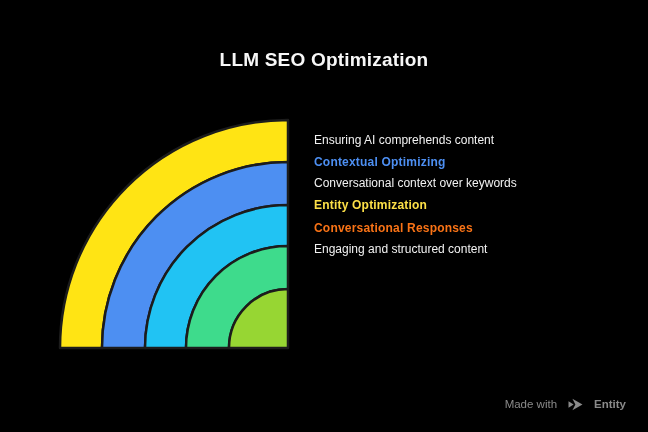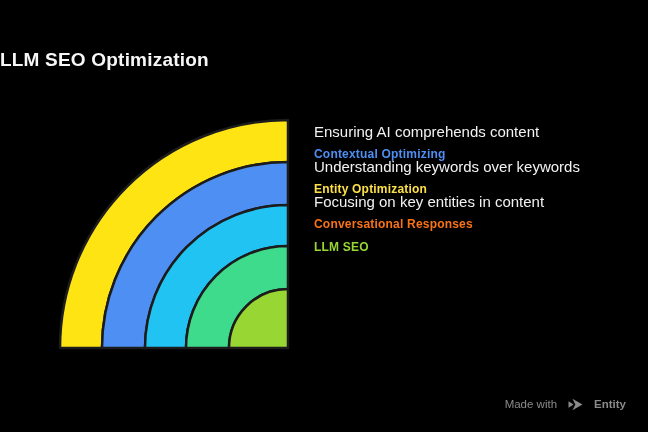--- a/index.html
+++ b/index.html
@@ -6,21 +6,21 @@
   body {
     width: 648px; height: 432px;
     background: #000000;
     position: relative;
     overflow: hidden;
     font-family: "Liberation Sans", sans-serif;
   }
   .page-title {
     position: absolute;
     top: 50px; left: 0; width: 100%;
-    text-align: left;
+    text-align: center;
     color: #f7f7f7;
     font-size: 19px;
     font-weight: bold;
     line-height: 19px;
     letter-spacing: 0.2px;
   }
   .rings-svg {
     position: absolute;
     top: 0; left: 0;
   }
@@ -31,22 +31,22 @@
     width: 300px;
   }
   .legend-item { margin-bottom: 10px; }
   .legend-title {
     font-size: 12px;
     font-weight: bold;
     line-height: 13px;
     letter-spacing: 0.2px;
   }
   .legend-desc {
-    margin-top: 0;
-    font-size: 15px;
+    margin-top: 8px;
+    font-size: 12px;
     line-height: 12px;
     color: #f2f2f2;
   }
   .footer {
     position: absolute;
     right: 22px;
     top: 397px;
     display: flex;
     align-items: center;
     gap: 11px;
@@ -70,31 +70,30 @@
     <path d="M 288 246 A 102 102 0 0 0 186 348 L 229 348 A 59 59 0 0 1 288 289 Z" fill="#3EDB8C" stroke="#1c1c1c" stroke-width="2.5" stroke-linejoin="round"></path>
     <path d="M 288 289 A 59 59 0 0 0 229 348 L 288 348 Z" fill="#97D633" stroke="#1c1c1c" stroke-width="2.5" stroke-linejoin="round"></path>
   </svg>
 
 <div class="legend">
   <div class="legend-item">
     <div class="legend-desc">Ensuring AI comprehends content</div>
   </div>
   <div class="legend-item">
     <div class="legend-title" style="color: rgb(77, 143, 242);">Contextual Optimizing</div>
-    <div class="legend-desc">Understanding keywords over keywords</div>
+    <div class="legend-desc">Conversational context over keywords</div>
   </div>
   <div class="legend-item">
     <div class="legend-title" style="color: #fde047;">Entity Optimization</div>
-    <div class="legend-desc">Focusing on key entities in content</div>
   </div>
   <div class="legend-item">
     <div class="legend-title" style="color: #f97316;">Conversational Responses</div>
+    <div class="legend-desc">Engaging and structured content</div>
   </div>
   <div class="legend-item">
-    <div class="legend-title" style="color: rgb(151, 214, 51);">LLM SEO</div>
   </div>
 </div>
 
 <div class="footer">
   <span>Made with</span>
   <span class="napkin-icon">
     <svg width="15" height="13" viewBox="0 0 15 13" fill="#8a8a8a" xmlns="http://www.w3.org/2000/svg">
       <path d="M0.5 3.2 L5.6 6.5 L0.5 9.8 Z"></path>
       <path d="M4.4 0.8 L14.5 6.5 L4.4 12.2 L7.4 6.5 Z"></path>
     </svg>

